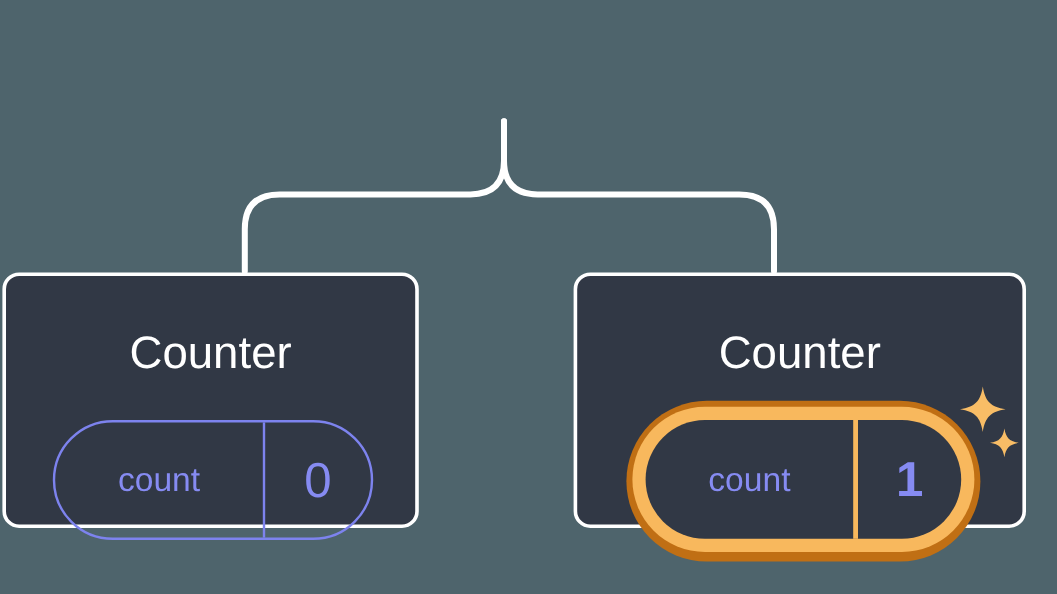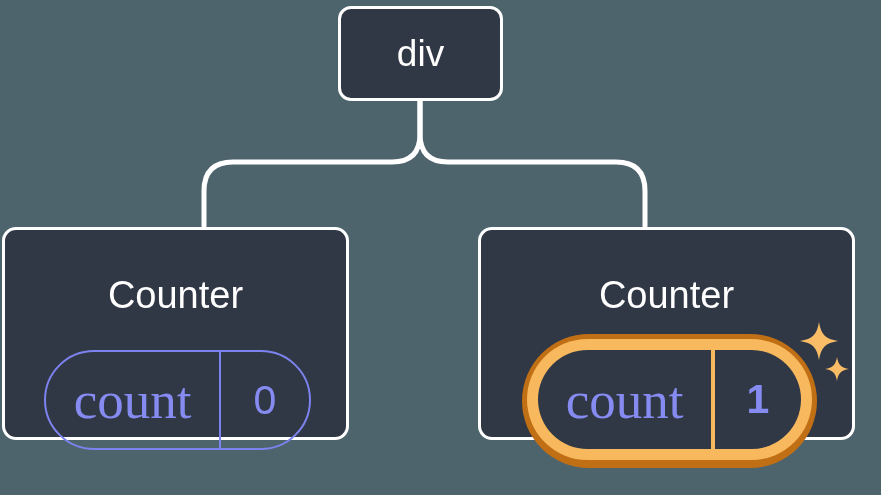--- a/index.html
+++ b/index.html
@@ -71,22 +71,21 @@
     left: 39px; top: 120px;
     width: 267px; height: 100px;
     border: 2px solid #7d83ee;
   }
   .pill-key {
     width: 173px;
     display: flex;
     align-items: center;
     justify-content: center;
     color: #868bf2;
-    font-size: 53px;
-    font-family: Liberation Serif, serif;
+    font-size: 28px;
   }
   .pill-sep { width: 2px; background: #7d83ee; }
   .pill-val {
     flex: 1;
     display: flex;
     align-items: center;
     justify-content: center;
     color: #868bf2;
     font-size: 41px;
   }
@@ -122,23 +121,20 @@
 </head>
 <body>
 
 <div class="stage">
 
   <svg class="connectors" viewBox="0 0 881 495">
     <path d="M420 101 L420 134 Q420 162 392 162 L233 162 Q204 162 204 191 L204 226"></path>
     <path d="M420 101 L420 134 Q420 162 448 162 L616 162 Q645 162 645 191 L645 226"></path>
   </svg>
 
-  <div class="node-root">
-    <span>div</span>
-  </div>
 
   <div class="card card-left">
     <div class="card-title">Counter</div>
     <div class="pill pill-plain">
       <span class="pill-key">count</span>
       <span class="pill-sep"></span>
       <span class="pill-val">0</span>
     </div>
   </div>
 

